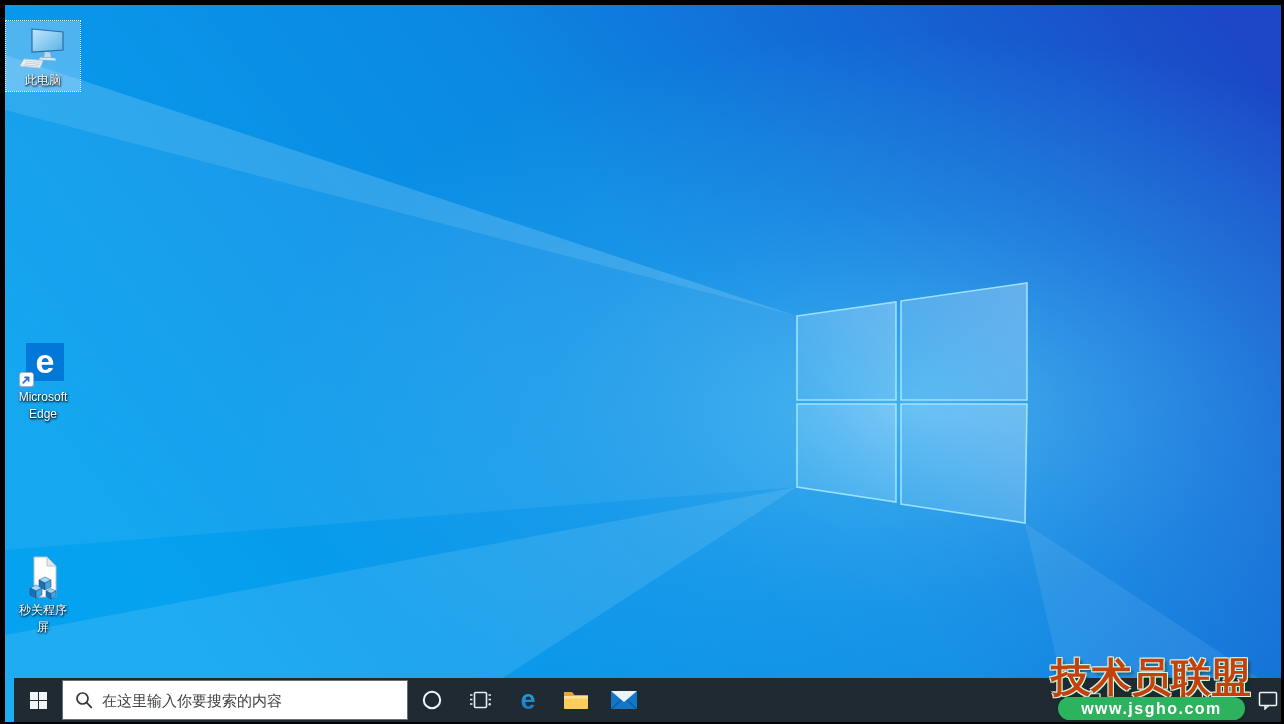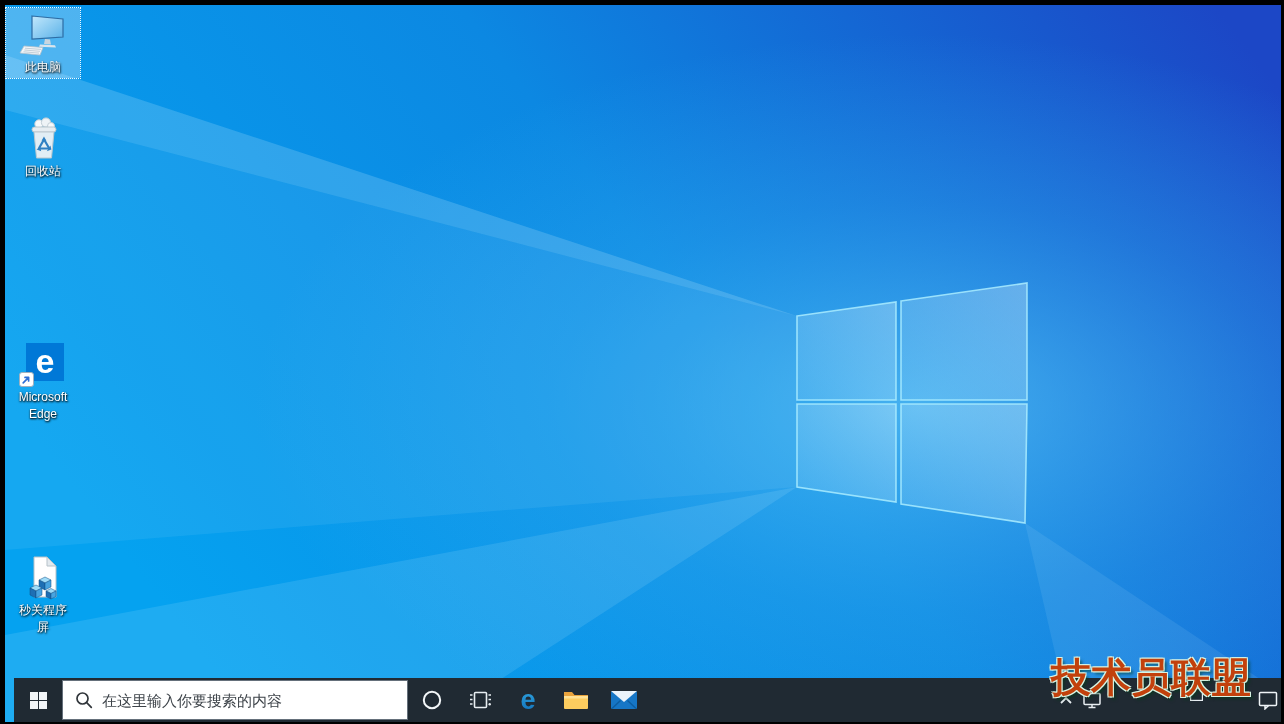--- a/index.html
+++ b/index.html
@@ -73,59 +73,39 @@
     <polygon points="1020,518 1276,688 1276,717 1066,717" fill="#c7ecff" opacity="0.10"></polygon>
 
     <g stroke="#a9ecff" stroke-opacity="0.85" stroke-width="1.6" fill="url(#paneGrad)">
       <polygon points="792,311 891,297 891,395 792,395"></polygon>
       <polygon points="896,296 1022,278 1022,395 896,395"></polygon>
       <polygon points="792,399 891,399 891,497 792,482"></polygon>
       <polygon points="896,399 1022,399 1020,518 896,499"></polygon>
     </g>
   </svg>
 
-  <div class="desktop-icon selected" style="top:3px">
+  <div class="desktop-icon selected" style="top:16px">
     <div class="icon-art">
       <svg viewBox="0 0 48 48">
         <defs>
               <linearGradient id="scrG" x1="0" y1="0" x2="1" y2="1">
           <stop offset="0" stop-color="#c3e8fc"></stop>
                 <stop offset="1" stop-color="#58b1e8"></stop>
               </linearGradient>
             </defs>
         <polygon points="13,6 44,9 44,27 13,29" fill="url(#scrG)" stroke="#2e6da4" stroke-width="1.2"></polygon>
         <polygon points="26,29 31,29.5 32,34.5 25,34" fill="#c9d6e0"></polygon>
         <polygon points="21,34.5 36,35.3 37,37.5 20,36.7" fill="#dbe5ec"></polygon>
         <polygon points="5,36 24,37.5 21,45 1,43" fill="#f1f5f8" stroke="#b3c2cc" stroke-width="0.8"></polygon>
         <path d="M6 38.2 l16 1.2 M5.3 40 l15.7 1.3 M4.5 41.8 l15.5 1.3" stroke="#c2cfd8" stroke-width="1"></path>
       </svg>
     </div>
     <div class="icon-label">此电脑</div>
   </div>
 
-  <div class="desktop-icon" style="top:107px">
-    <div class="icon-art">
-      <svg viewBox="0 0 48 48">
-        <circle cx="20" cy="10" r="4.2" fill="#f6f9fb" stroke="#c3ced5"></circle>
-        <circle cx="27" cy="8.5" r="4.6" fill="#eef3f6" stroke="#c3ced5"></circle>
-        <circle cx="32" cy="12" r="3.5" fill="#f6f9fb" stroke="#c3ced5"></circle>
-        <rect x="13" y="13" width="24" height="5" rx="2.5" fill="#e7edf1" stroke="#bac7ce"></rect>
-        <polygon points="15,18 35,18 32.5,44 17.5,44" fill="#edf2f5" fill-opacity="0.95" stroke="#bac7ce"></polygon>
-        <g stroke="#2f80c3" stroke-width="2.2" fill="none" stroke-linecap="round">
-          <path d="M25 25.5 l-4.6 8"></path>
-          <path d="M20 34.5 h9.6"></path>
-          <path d="M30 34 l-4.8-8.3"></path>
-        </g>
-        <polygon points="25,22.5 22.6,26.8 27.4,26.8" fill="#2f80c3"></polygon>
-        <polygon points="17.6,35.6 22.2,37.2 21.2,32.4" fill="#2f80c3"></polygon>
-        <polygon points="32.4,35.6 27.8,37.2 31.4,31.6" fill="#2f80c3"></polygon>
-      </svg>
-    </div>
-    <div class="icon-label">回收站</div>
-  </div>
 
 
   <div class="desktop-icon" style="top:333px">
     <div class="icon-art">
       <svg viewBox="0 0 48 48">
         <rect x="7" y="3" width="38" height="38" fill="#0078d7"></rect>
         <text x="26" y="33" font-size="34" font-weight="bold" text-anchor="middle" fill="#ffffff" font-family="Liberation Sans, DejaVu Sans, sans-serif">e</text>
       </svg>
       <span class="shortcut-badge">
         <svg viewBox="0 0 15 15">
@@ -155,20 +135,21 @@
           <polygon points="27,38 32,40.5 32,46 27,43.5" fill="#1e6fb4"></polygon>
           <polygon points="32,40.5 37,38 37,43.5 32,46" fill="#48a4e0"></polygon>
         </g>
       </svg>
     </div>
     <div class="icon-label">秒关程序</div>
     <div class="icon-label">屏</div>
   </div>
 
   <div class="watermark wm-title">技术员联盟</div>
+  <div class="watermark wm-pill">www.jsgho.com</div>
 
   <div class="taskbar">
 
     <button class="tb-btn">
       <svg width="17" height="17" viewBox="0 0 17 17">
         <rect x="0" y="0" width="8" height="8" fill="#f2f6f8"></rect>
         <rect x="9" y="0" width="8" height="8" fill="#f2f6f8"></rect>
         <rect x="0" y="9" width="8" height="8" fill="#f2f6f8"></rect>
         <rect x="9" y="9" width="8" height="8" fill="#f2f6f8"></rect>
       </svg>

